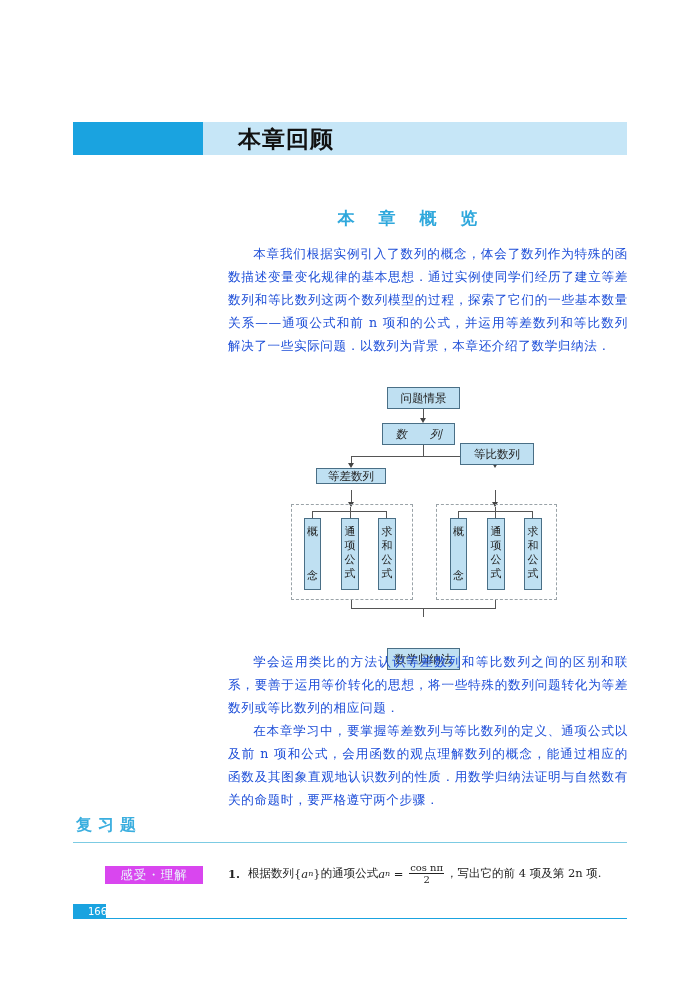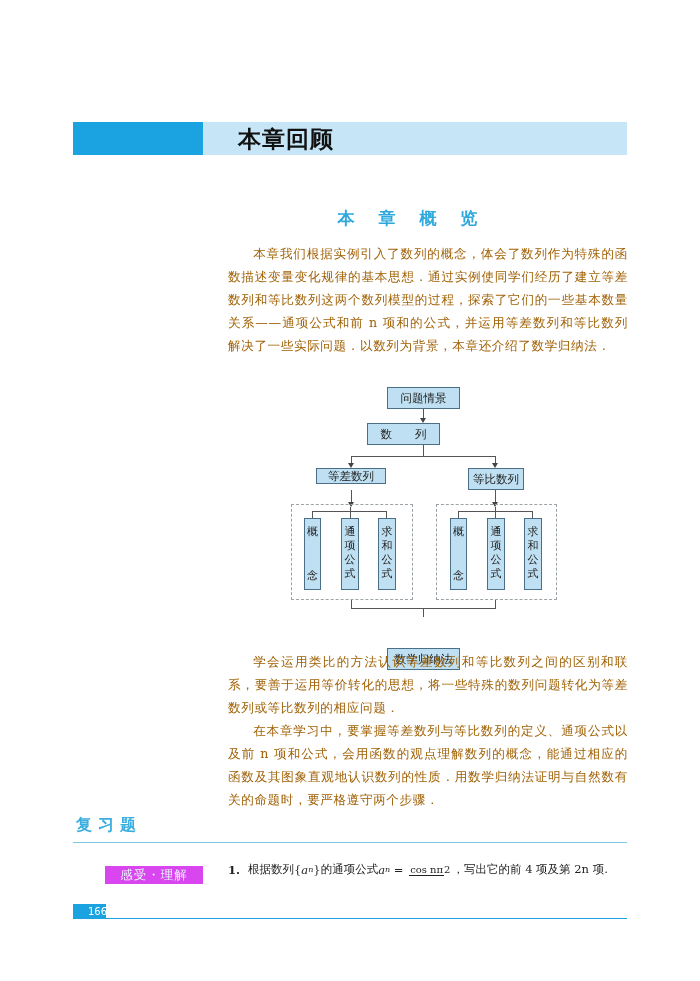--- a/index.html
+++ b/index.html
@@ -6,21 +6,21 @@
   body { width:700px; height:981px; position:relative; overflow:hidden;
          font-family:"DejaVu Serif","Liberation Serif",serif; color:#222; }
   .abs { position:absolute; }
   .hdr-dark { left:73px; top:122px; width:130px; height:33px; background:#1aa3e0; }
   .hdr-light { left:203px; top:122px; width:424px; height:33px; background:#c6e6f7; }
   .hdr-title { left:238px; top:124px; font-size:23px; font-weight:bold; color:#111; letter-spacing:1px; line-height:30px;
                font-family:"DejaVu Serif",serif; }
   .sec-title { left:212px; width:400px; top:207px; text-align:center; font-size:17px; font-weight:bold;
                color:#2fa8dc; letter-spacing:9px; font-family:"DejaVu Sans",sans-serif; }
   .para { left:228px; width:400px; font-size:12.6px; line-height:23px; text-align:justify;
-          text-align-last:left; color:#a16207; letter-spacing:0.6px; }
+          text-align-last:left; color:#1d4ed8; letter-spacing:0.6px; }
   .para p { margin:0; text-indent:2em; }
   .p1 { top:242px; }
   .p2 { top:650px; }
   
   .box { position:absolute; background:#bfe0f2; border:1px solid #4a6f86; box-sizing:border-box;
          font-size:11.5px; color:#222; display:flex; align-items:center; justify-content:center; }
   .vbox { position:absolute; background:#bfe0f2; border:1px solid #4a6f86; box-sizing:border-box;
           font-size:11px; color:#222; display:flex; flex-direction:column; align-items:center;
           justify-content:space-between; padding:6px 0; line-height:14px; }
   .vbox.even { justify-content:flex-start; }
@@ -29,21 +29,21 @@
   .arrow { position:absolute; width:0; height:0; border-left:3px solid transparent; border-right:3px solid transparent;
            border-top:5px solid #444; }
   .review-title { left:76px; top:815px; font-size:16px; font-weight:bold; color:#3aaedf; letter-spacing:6px;
                   font-family:"DejaVu Sans",sans-serif; }
   .review-line { left:73px; top:842px; width:554px; height:1px; background:#7ccbe3; }
   .tag { left:105px; top:866px; width:98px; height:18px; background:#d946ef; color:#eaf6fc;
          font-size:12.5px; text-align:center; line-height:18px; letter-spacing:1px;
          font-family:"DejaVu Sans",sans-serif; }
   .q1 { left:228px; top:862px; font-size:11.5px; color:#222; display:flex; align-items:center; white-space:nowrap; }
   .q1 i { font-style:italic; }
-  .frac { display:inline-flex; align-items:center; margin:0 2px; font-size:10px; line-height:11px; }
+  .frac { display:inline-flex; flex-direction:column; align-items:center; margin:0 2px; font-size:10px; line-height:11px; }
   .frac .num { border-bottom:1px solid #222; padding:0 1px; }
   .pg-box { left:73px; top:904px; width:33px; height:15px; background:#1aa3e0; color:#fff; font-size:10px;
             line-height:15px; padding-left:15px; box-sizing:border-box; font-family:"DejaVu Sans",sans-serif; }
   .pg-line { left:106px; top:918px; width:521px; height:1px; background:#1aa3e0; }
 </style>
 </head>
 <body>
 
 <div class="abs hdr-dark"></div>
 <div class="abs hdr-light"></div>
@@ -51,29 +51,29 @@
 
 <div class="abs sec-title">本 章 概 览</div>
 <div class="abs para p1">
   <p>本章我们根据实例引入了数列的概念，体会了数列作为特殊的函数描述变量变化规律的基本思想．通过实例使同学们经历了建立等差数列和等比数列这两个数列模型的过程，探索了它们的一些基本数量关系——通项公式和前 n 项和的公式，并运用等差数列和等比数列解决了一些实际问题．以数列为背景，本章还介绍了数学归纳法．</p>
 </div>
 
 <div>
   <div class="box" style="left:387px;top:387px;width:73px;height:22px;">问题情景</div>
   <div class="ln" style="left:423px;top:409px;width:1px;height:10px;"></div>
   <div class="arrow" style="left:420px;top:418px;"></div>
-  <div class="box" style="left:367px;top:423px;width:73px;height:22px;">数　　列</div>
+  <div class="box" style="left:382px;top:423px;width:73px;height:22px;font-style:italic;">数　　列</div>
   <div class="ln" style="left:423px;top:445px;width:1px;height:11px;"></div>
   <div class="ln" style="left:351px;top:456px;width:145px;height:1px;"></div>
   <div class="ln" style="left:351px;top:456px;width:1px;height:8px;"></div>
   <div class="arrow" style="left:348px;top:463px;"></div>
   <div class="ln" style="left:495px;top:456px;width:1px;height:8px;"></div>
   <div class="arrow" style="left:492px;top:463px;"></div>
   <div class="box" style="left:316px;top:468px;width:70px;height:16px;">等差数列</div>
-  <div class="box" style="left:460px;top:468px;width:56px;height:22px;margin-left:8px;">等比数列</div>
+  <div class="box" style="left:460px;top:443px;width:74px;height:22px;">等比数列</div>
 
   <div class="ln" style="left:351px;top:490px;width:1px;height:14px;"></div>
   <div class="arrow" style="left:348px;top:502px;"></div>
   <div class="dash" style="left:291px;top:504px;width:122px;height:96px;"></div>
   <div class="ln" style="left:312px;top:511px;width:75px;height:1px;"></div>
   <div class="ln" style="left:312px;top:511px;width:1px;height:7px;"></div>
   <div class="ln" style="left:350px;top:507px;width:1px;height:11px;"></div>
   <div class="ln" style="left:386px;top:511px;width:1px;height:7px;"></div>
   <div class="vbox" style="left:304px;top:518px;width:17px;height:72px;">
     <span>概</span>

